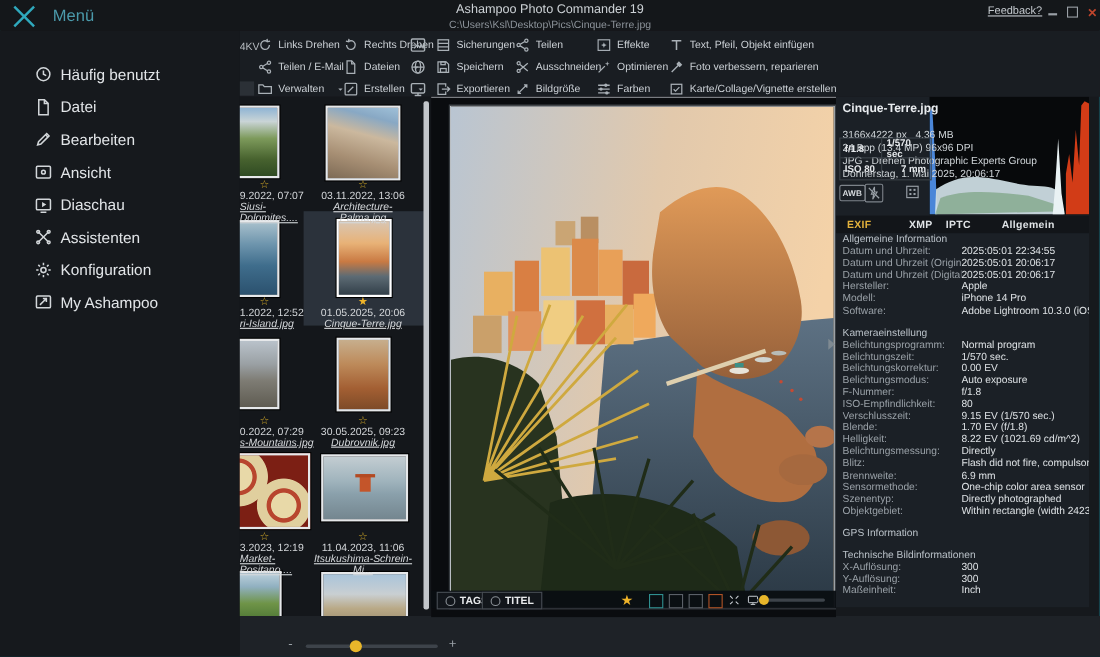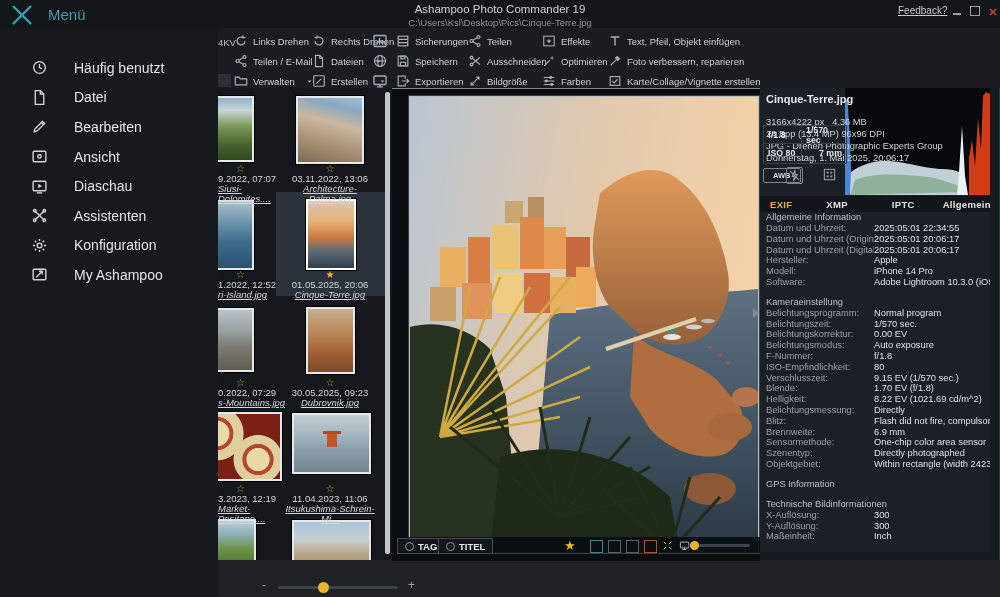--- a/index.html
+++ b/index.html
@@ -14,21 +14,21 @@
   #menu-label{left:48px;top:6px;font-size:15px;color:#4b9aab;}
   #win-title{left:0;top:3px;width:1000px;text-align:center;font-size:11.5px;color:#cdd2d6;}
   #win-path{left:0;top:17px;width:1000px;text-align:center;font-size:9.5px;color:#8d949b;}
   #feedback{left:898px;top:5px;font-size:10px;color:#c3c8cd;text-decoration:underline;}
   .winbtn{top:6px;width:14px;height:12px;text-align:center;color:#9aa0a6;font-size:11px;line-height:12px;}
   #btn-min{left:950px;} #btn-min b{display:inline-block;width:8px;height:2px;background:#9aa0a6;margin-bottom:1px;}
   #btn-max{left:968px;} #btn-max b{display:inline-block;width:8px;height:8px;border:1px solid #9aa0a6;}
   #btn-close{left:986px;color:#c0452c;font-weight:bold;}
   
   #sidebar{left:0;top:28px;width:218px;height:569px;background:#16191d;}
-  .sb-item{display:flex;align-items:center;gap:26px;height:29.6px;padding-left:31px;
+  .sb-item{display:flex;align-items:center;gap:7px;height:29.6px;padding-left:31px;
            color:#e2e5e8;font-size:14px;}
   .sb-item .ic{width:17px;height:17px;color:#d2d6d9;}
   #sb-list{left:0;top:25px;width:218px;}
   
   #toolbar{left:218px;top:28px;width:782px;height:60px;background:#191d22;}
   .tb-col{position:absolute;top:3px;}
   .tb-btn{display:flex;align-items:center;gap:5px;height:20px;color:#ccd1d6;
           font-size:9.5px;white-space:nowrap;}
   .ic{width:14px;height:14px;color:#a9b0b6;flex:none;}
   .caret{width:7px;height:7px;color:#a9b0b6;margin-left:6px;}
@@ -87,29 +87,29 @@
   #infopanel{left:760px;top:88px;width:230px;height:464px;background:#1b2026;overflow:hidden;}
   #histo{left:85px;top:0px;width:145px;height:107px;background:#07090b;}
   #ip-name{left:6px;top:5px;font-size:11px;font-weight:bold;color:#e8ebee;}
   .ip-line{position:absolute;left:6px;font-size:9.3px;color:#cfd4d8;white-space:nowrap;}
   #quickbox{left:3px;top:37px;width:82px;height:37px;border:1px solid #3a4148;
             display:grid;grid-template-columns:38px 44px;grid-template-rows:18px 18px;}
   #quickbox span{display:flex;align-items:center;padding-left:4px;font-size:8.8px;font-weight:bold;
                  color:#e4e7ea;border-right:1px solid #3a4148;border-bottom:1px solid #3a4148;}
   #quickbox span:nth-child(2n){border-right:none;justify-content:flex-end;padding-right:4px;}
   #quickbox span:nth-child(n+3){border-bottom:none;}
-  #awb{left:3px;top:80px;height:13px;padding:0 9px;border:1px solid #7d838a;border-radius:2px;
+  #awb{left:3px;top:80px;height:13px;padding:0 2px;border:1px solid #7d838a;border-radius:2px;
        font-size:7.5px;font-weight:bold;color:#d6dade;line-height:13px;}
   .mini-ic{position:absolute;top:79px;width:15px;height:15px;color:#9aa1a8;}
   #flashoff{left:26px;border:1px solid #7d838a;border-radius:2px;}
   #metering{left:62px;}
   #tabs{left:0;top:108px;width:230px;height:16px;background:#121519;display:flex;align-items:center;}
   .tab{font-size:9.5px;font-weight:bold;color:#dfe3e6;margin-left:10px;letter-spacing:.3px;}
   .tab.active{color:#e2b13c;}
-  .tab.t2s{margin-left:34px;} .tab.t3s{margin-left:44px;} .tab.t4s{margin-left:28px;}
+  .tab.t2s{margin-left:34px;} .tab.t3s{margin-left:12px;} .tab.t4s{margin-left:28px;}
   #details{left:0;top:124px;width:230px;height:340px;padding-left:6px;overflow:hidden;}
   .xsec{height:11px;line-height:11px;font-size:9.3px;color:#b9c0c7;}
   .xrow{display:flex;height:10.8px;line-height:10.8px;font-size:9.3px;}
   .xl{width:108px;flex:none;color:#99a0a7;overflow:hidden;white-space:nowrap;}
   .xv{flex:1;color:#dde1e4;overflow:hidden;white-space:nowrap;}
   .gap9{margin-top:9px;}
   svg.ic,svg.caret,svg.vic,svg.mini-ic,svg.tb-iconbtn{display:block;}
 </style>
 </head>
 <body>

